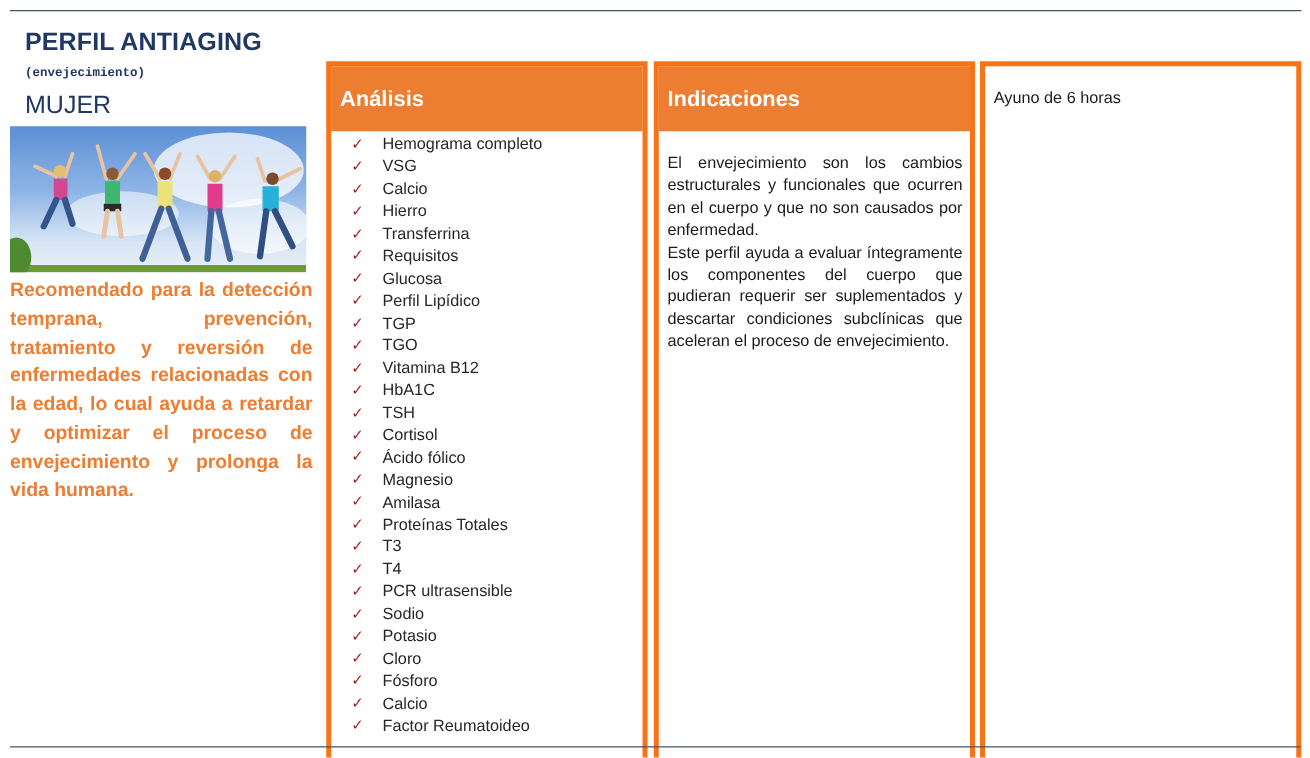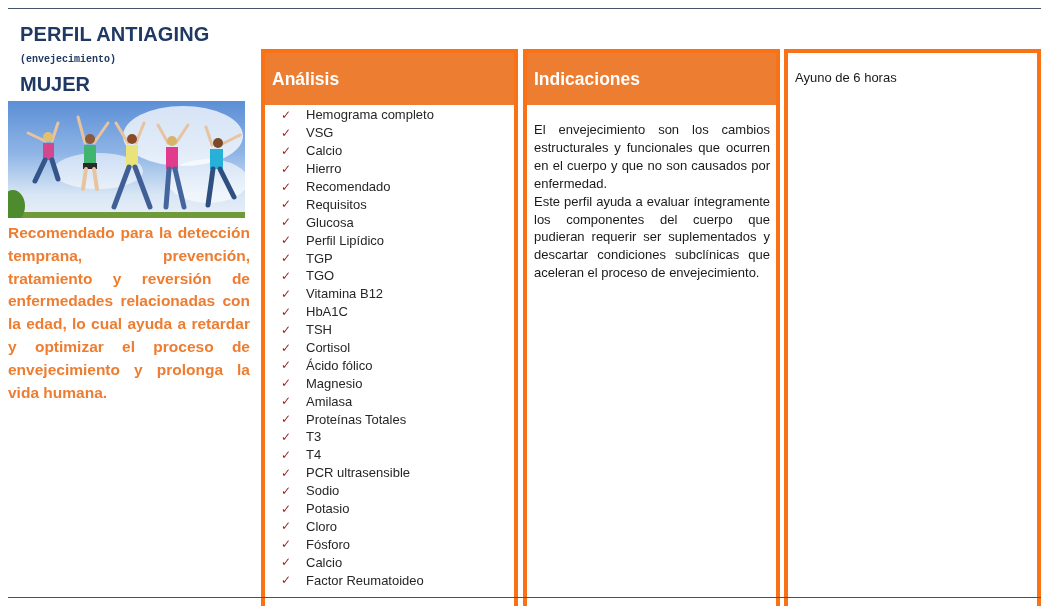--- a/index.html
+++ b/index.html
@@ -5,21 +5,21 @@
   html, body { margin: 0; padding: 0; background: #ffffff; }
   body { width: 1048px; height: 606px; position: relative; overflow: hidden;
          font-family: "Liberation Sans", "DejaVu Sans", sans-serif; color: #262626; }
   .rule { position: absolute; left: 8px; width: 1033px; height: 1px; background: #44546a; }
   .rule.top { top: 8px; }
   .rule.bottom { top: 597px; }
 
   .left { position: absolute; left: 20px; top: 22px; width: 242px; }
   .title1 { font-size: 20px; font-weight: bold; color: #1f3864; line-height: 24px; margin: 0; letter-spacing: 0.1px; }
   .title2 { font-size: 10px; font-weight: bold; color: #1f3864; line-height: 24px; margin: 2px 0 0 0; font-family: Liberation Mono, monospace; }
-  .title3 { font-size: 20px; font-weight: bold; color: #1f3864; line-height: 24px; margin: 0; }
+  .title3 { font-size: 20px; font-weight: normal; color: #1f3864; line-height: 24px; margin: 0; }
 
   .photo { position: absolute; left: 8px; top: 101px; width: 237px; height: 117px; overflow: hidden;
            background: linear-gradient(180deg, #5c8fd6 0%, #8fb5e6 45%, #d8e6f5 80%, #e9f0f7 100%); }
   .photo svg { display: block; }
 
   .reco { position: absolute; left: 8px; top: 222px; width: 242px; font-size: 15.5px; font-weight: bold;
           color: #ed7d31; line-height: 22.8px; text-align: justify; margin: 0; }
 
   .panel { position: absolute; top: 49px; height: 577px; border: 4px solid #f97316; box-sizing: border-box; background: #fff; }
   .panel .head { height: 52px; background: #ed7d31; color: #fff; font-weight: bold; font-size: 17.5px;
@@ -117,21 +117,21 @@
       <li>
         <span class="chk">✓</span>
         <span>Calcio</span>
       </li>
       <li>
         <span class="chk">✓</span>
         <span>Hierro</span>
       </li>
       <li>
         <span class="chk">✓</span>
-        <span>Recomendado</span>
+        <span>Transferrina</span>
       </li>
       <li>
         <span class="chk">✓</span>
         <span>Requisitos</span>
       </li>
       <li>
         <span class="chk">✓</span>
         <span>Glucosa</span>
       </li>
       <li>

